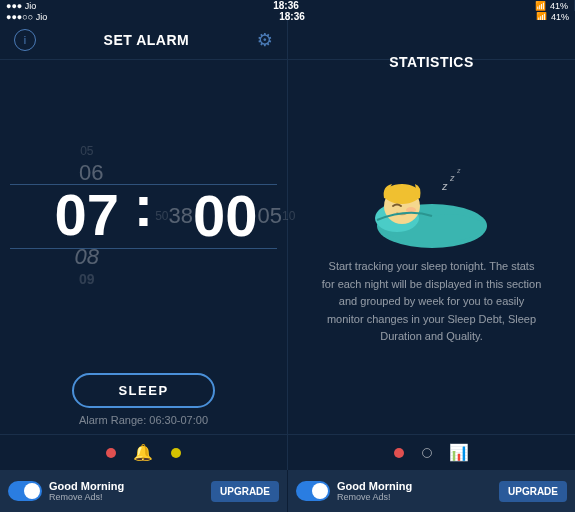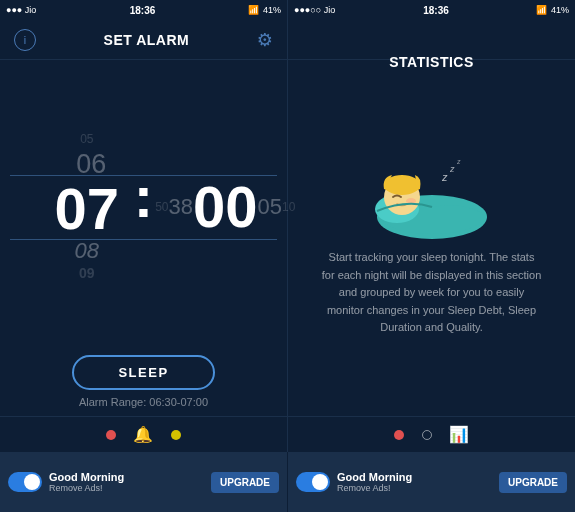--- a/index.html
+++ b/index.html
@@ -9,21 +9,21 @@
       font-family: -apple-system, 'Helvetica Neue', Arial, sans-serif;
       background: #0a1628;
       display: flex;
       flex-direction: column;
       overflow: hidden;
     }
   </style>
 </head>
 <body>
 
-<div style="display:flex; height:20px; background:#0d1e35;">
+<div style="display:flex; height:20px; background:#0d1e35;flex-direction:column;">
   <div style="flex:1; display:flex; align-items:center; justify-content:space-between; padding:0 6px; border-right:1px solid #1a2f4a;">
     <span style="font-size:9px; color:white;">●●● Jio</span>
     <span style="font-size:10px; color:white; font-weight:600;">18:36</span>
     <div style="display:flex; align-items:center; gap:3px; font-size:9px; color:white;">
       <span>📶</span>
       <span>41%</span>
     </div>
   </div>
   <div style="flex:1; display:flex; align-items:center; justify-content:space-between; padding:0 6px;">
     <span style="font-size:9px; color:white;">●●●○○ Jio</span>
@@ -48,21 +48,21 @@
     </div>
 
     <div style="flex:1; display:flex; align-items:center; justify-content:center; position:relative;">
 
       <div style="position:absolute; left:10px; right:10px; height:65px; border-top:1px solid rgba(100,160,230,0.4); border-bottom:1px solid rgba(100,160,230,0.4); pointer-events:none; z-index:1;"></div>
 
       <div style="display:flex; align-items:center; z-index:2;">
 
         <div style="display:flex; flex-direction:column; align-items:center; width:90px; cursor:grab;">
           <span style="font-size:12px; color:rgba(255,255,255,0.15); line-height:1.4;">05</span>
-          <span style="font-size:27px; font-weight:300; color:rgba(255,255,255,0.3); line-height:1.2;margin-left:9px;">06</span>
+          <span style="font-size:22px; font-weight:300; color:rgba(255,255,255,0.3); line-height:1.2;margin-left:9px;">06</span>
           <span style="font-size:58px; font-weight:700; color:white; line-height:1;">07</span>
           <span style="font-size:22px; font-weight:300; color:rgba(255,255,255,0.3); line-height:1.2;font-style:italic;">08</span>
           <span style="font-size:14px; color:rgba(255,255,255,0.15); line-height:1.4;font-weight:bold;">09</span>
         </div>
 
         <div style="font-size:58px; font-weight:700; color:white; margin:0 2px; line-height:1; margin-bottom:20px;">:</div>
 
         <div style="display:flex; flex-direction:row; align-items:center; width:90px; cursor:grab;">
           <span style="font-size:12px; color:rgba(255,255,255,0.15); line-height:1.4;">50</span>
           <span style="font-size:22px; font-weight:300; color:rgba(255,255,255,0.3); line-height:1.2;">38</span>
@@ -132,21 +132,21 @@
     <div style="display:flex; align-items:center; justify-content:center; gap:18px; height:36px; border-top:1px solid #1a2f4a;">
       <div style="width:10px; height:10px; border-radius:50%; background:#e05050; cursor:pointer;"></div>
       <div style="width:10px; height:10px; border-radius:50%; border:1.5px solid rgba(255,255,255,0.5); cursor:pointer;"></div>
       <div style="font-size:16px; cursor:pointer;">📊</div>
     </div>
 
   </div>
 
 </div>
 
-<div style="display:flex; height:60px; background:#1a2f4a;justify-content:flex-end;">
+<div style="display:flex; height:42px; background:#1a2f4a;justify-content:flex-end;">
 
   <div style="flex:1; display:flex; align-items:center; padding:0 8px; gap:7px; border-right:1px solid #0d1e35;">
     <div style="width:34px; height:20px; background:#2a7de1; border-radius:10px; position:relative; flex-shrink:0; cursor:pointer;">
       <div style="position:absolute; right:2px; top:2px; width:16px; height:16px; background:white; border-radius:50%;"></div>
     </div>
     <div style="flex:1;">
       <div style="font-size:11px; font-weight:600; color:white;">Good Morning</div>
       <div style="font-size:9px; color:rgba(255,255,255,0.6);">Remove Ads!</div>
     </div>
     <button style="background:#2a5a9a; border:none; border-radius:4px; color:white; font-size:10px; font-weight:700; padding:5px 9px; cursor:pointer;">UPGRADE</button>

